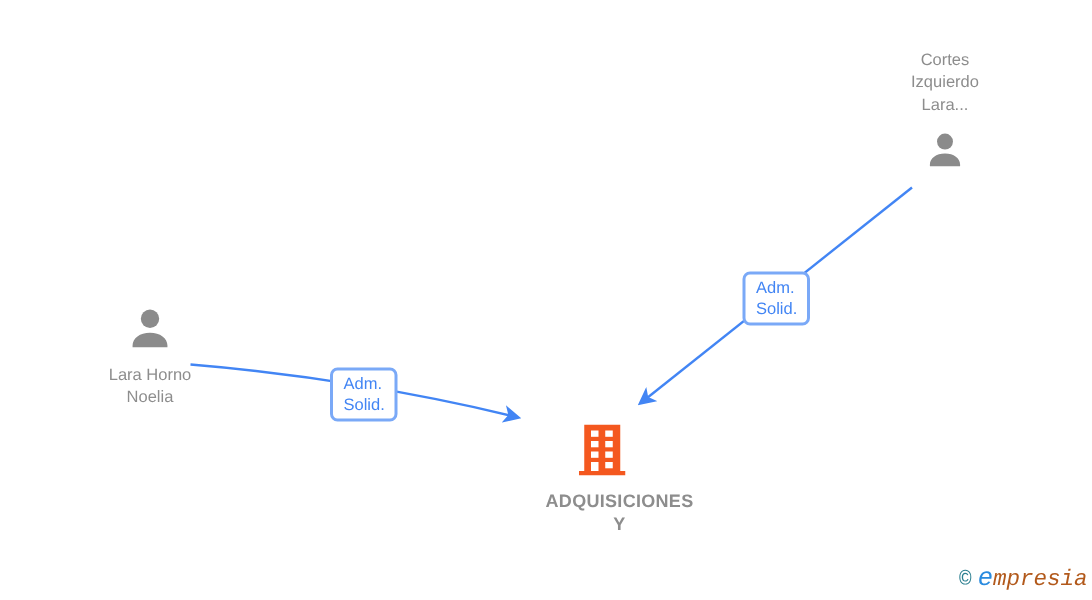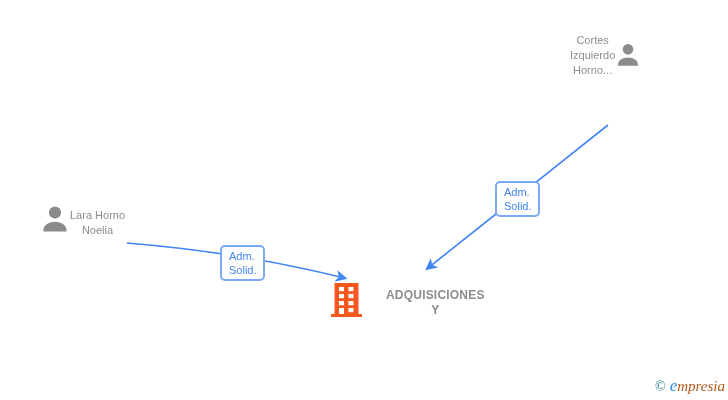--- a/index.html
+++ b/index.html
@@ -1,39 +1,39 @@
 <!DOCTYPE html>
 <html><head>
 <meta charset="utf-8">
 <style>
   html,body{margin:0;padding:0;background:#ffffff;}
   .canvas{
     position:relative;width:728px;height:400px;background:#ffffff;overflow:hidden;
     font-family:"Liberation Sans",sans-serif;
   }
   .edges-layer{position:absolute;left:0;top:0;width:728px;height:400px;pointer-events:none;}
-  .node{position:absolute;display:flex;flex-direction:row;cursor:pointer;}
+  .node{position:absolute;display:flex;flex-direction:column;align-items:center;cursor:pointer;}
   .node .label{
     color:#8d8d8d;font-size:11px;line-height:15px;text-align:center;white-space:nowrap;
   }
   .node .label.company-label{font-size:12px;font-weight:700;letter-spacing:.2px;line-height:15px;margin-left:24px;}
   .node-person-top{left:570px;top:33px;width:120px;}
   .node-person-top .icon-wrap{margin-top:9px;}
   .node-person-left{left:40px;top:204px;width:120px;}
   .node-person-left .label{margin-top:4px;}
   .node-company{left:331px;top:283px;width:140px;}
   .node-company .label{margin-top:5px;}
   .edge-label{
     position:absolute;background:#ffffff;border:2px solid #7aa9f7;border-radius:5px;
     color:#4285f4;font-size:11px;line-height:14px;padding:2px 6px 2px 7px;cursor:pointer;
     min-width:28px;
   }
   .watermark{
     position:absolute;right:3px;bottom:4px;font-size:15px;white-space:nowrap;cursor:pointer;
-    font-family:Liberation Serif, serif;
+    font-family:Liberation Mono, monospace;
   }
   .watermark .copy{color:#2b7f90;font-style:normal;font-size:14px;margin-right:4px;}
   .watermark .brand-e{color:#2a8bdf;font-style:italic;font-size:17px;}
   .watermark .brand-rest{color:#b2591b;font-style:italic;font-size:15px;}
 </style>
 </head>
 <body>
 
 <div class="canvas">
 
@@ -44,21 +44,21 @@
       </marker>
     </defs>
     <path d="M127,243 C200,249 280,262 344,278" fill="none" stroke="#4285f4" stroke-width="1.6" marker-end="url(#arrow)"></path>
     <path d="M608,125 L428,268" fill="none" stroke="#4285f4" stroke-width="1.6" marker-end="url(#arrow)"></path>
   </svg>
 
   <div class="node node-person-top">
     <div class="label">
       <div>Cortes</div>
       <div>Izquierdo</div>
-      <div>Horno...</div>
+      <div>Lara...</div>
     </div>
     <div class="icon-wrap">
       <svg width="26" height="26" viewBox="0 0 24 24">
         <circle cx="12" cy="6.8" r="4.9" fill="#8b8b8b"></circle>
         <path d="M12 14.2 c-5.4 0 -9.3 2.9 -9.3 6.9 V22 h18.6 v-0.9 c0 -4 -3.9 -6.9 -9.3 -6.9 z" fill="#8b8b8b"></path>
       </svg>
     </div>
   </div>
 
   <div class="node node-person-left">

